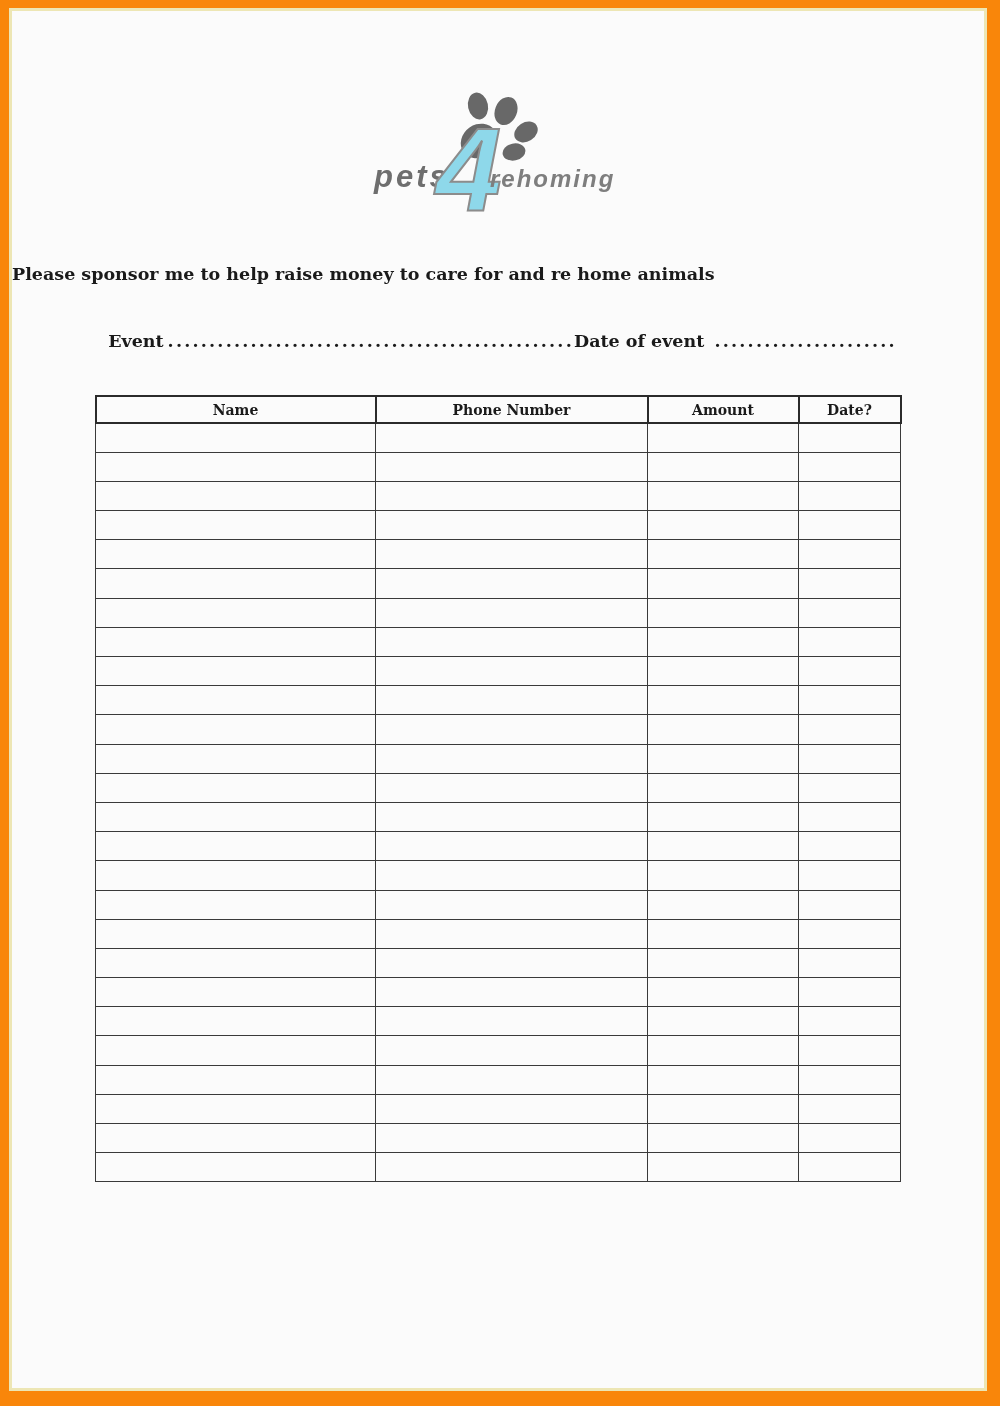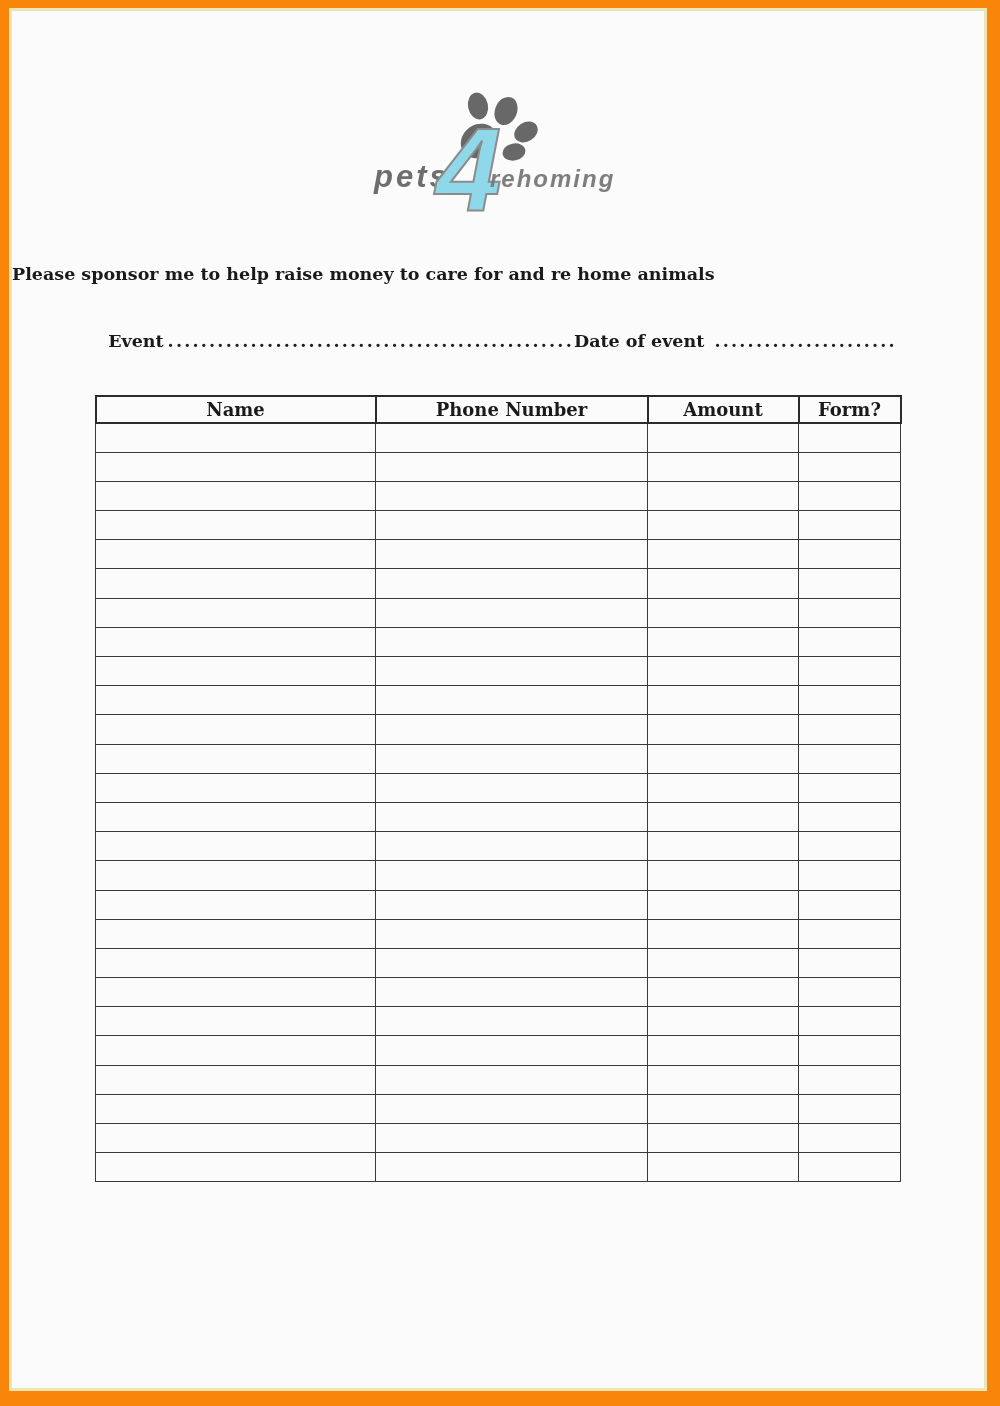--- a/index.html
+++ b/index.html
@@ -86,21 +86,21 @@
   
   table.sponsor-table {
     width: 805px;
     margin: 44px auto 0;
     border-collapse: collapse;
     table-layout: fixed;
   }
   table.sponsor-table th {
     border: 2px solid #2B2B2B;
     height: 27px;
-    font-size: 18px;
+    font-size: 14px;
     font-weight: 700;
     text-align: center;
     vertical-align: middle;
     padding: 0;
   }
   table.sponsor-table td {
     border: 1.5px solid #3A3A3A;
     height: 29.2px;
     padding: 0;
   }
@@ -153,21 +153,21 @@
         <col style="width:280px">
           <col style="width:272px">
           <col style="width:151px">
           <col style="width:102px">
       </colgroup>
       <thead>
         <tr>
           <th>Name</th>
           <th>Phone Number</th>
           <th>Amount</th>
-          <th>Form?</th>
+          <th>Date?</th>
         </tr>
       </thead>
       <tbody>
           <tr>
             <td></td>
             <td></td>
             <td></td>
             <td></td>
           </tr>
           <tr>

